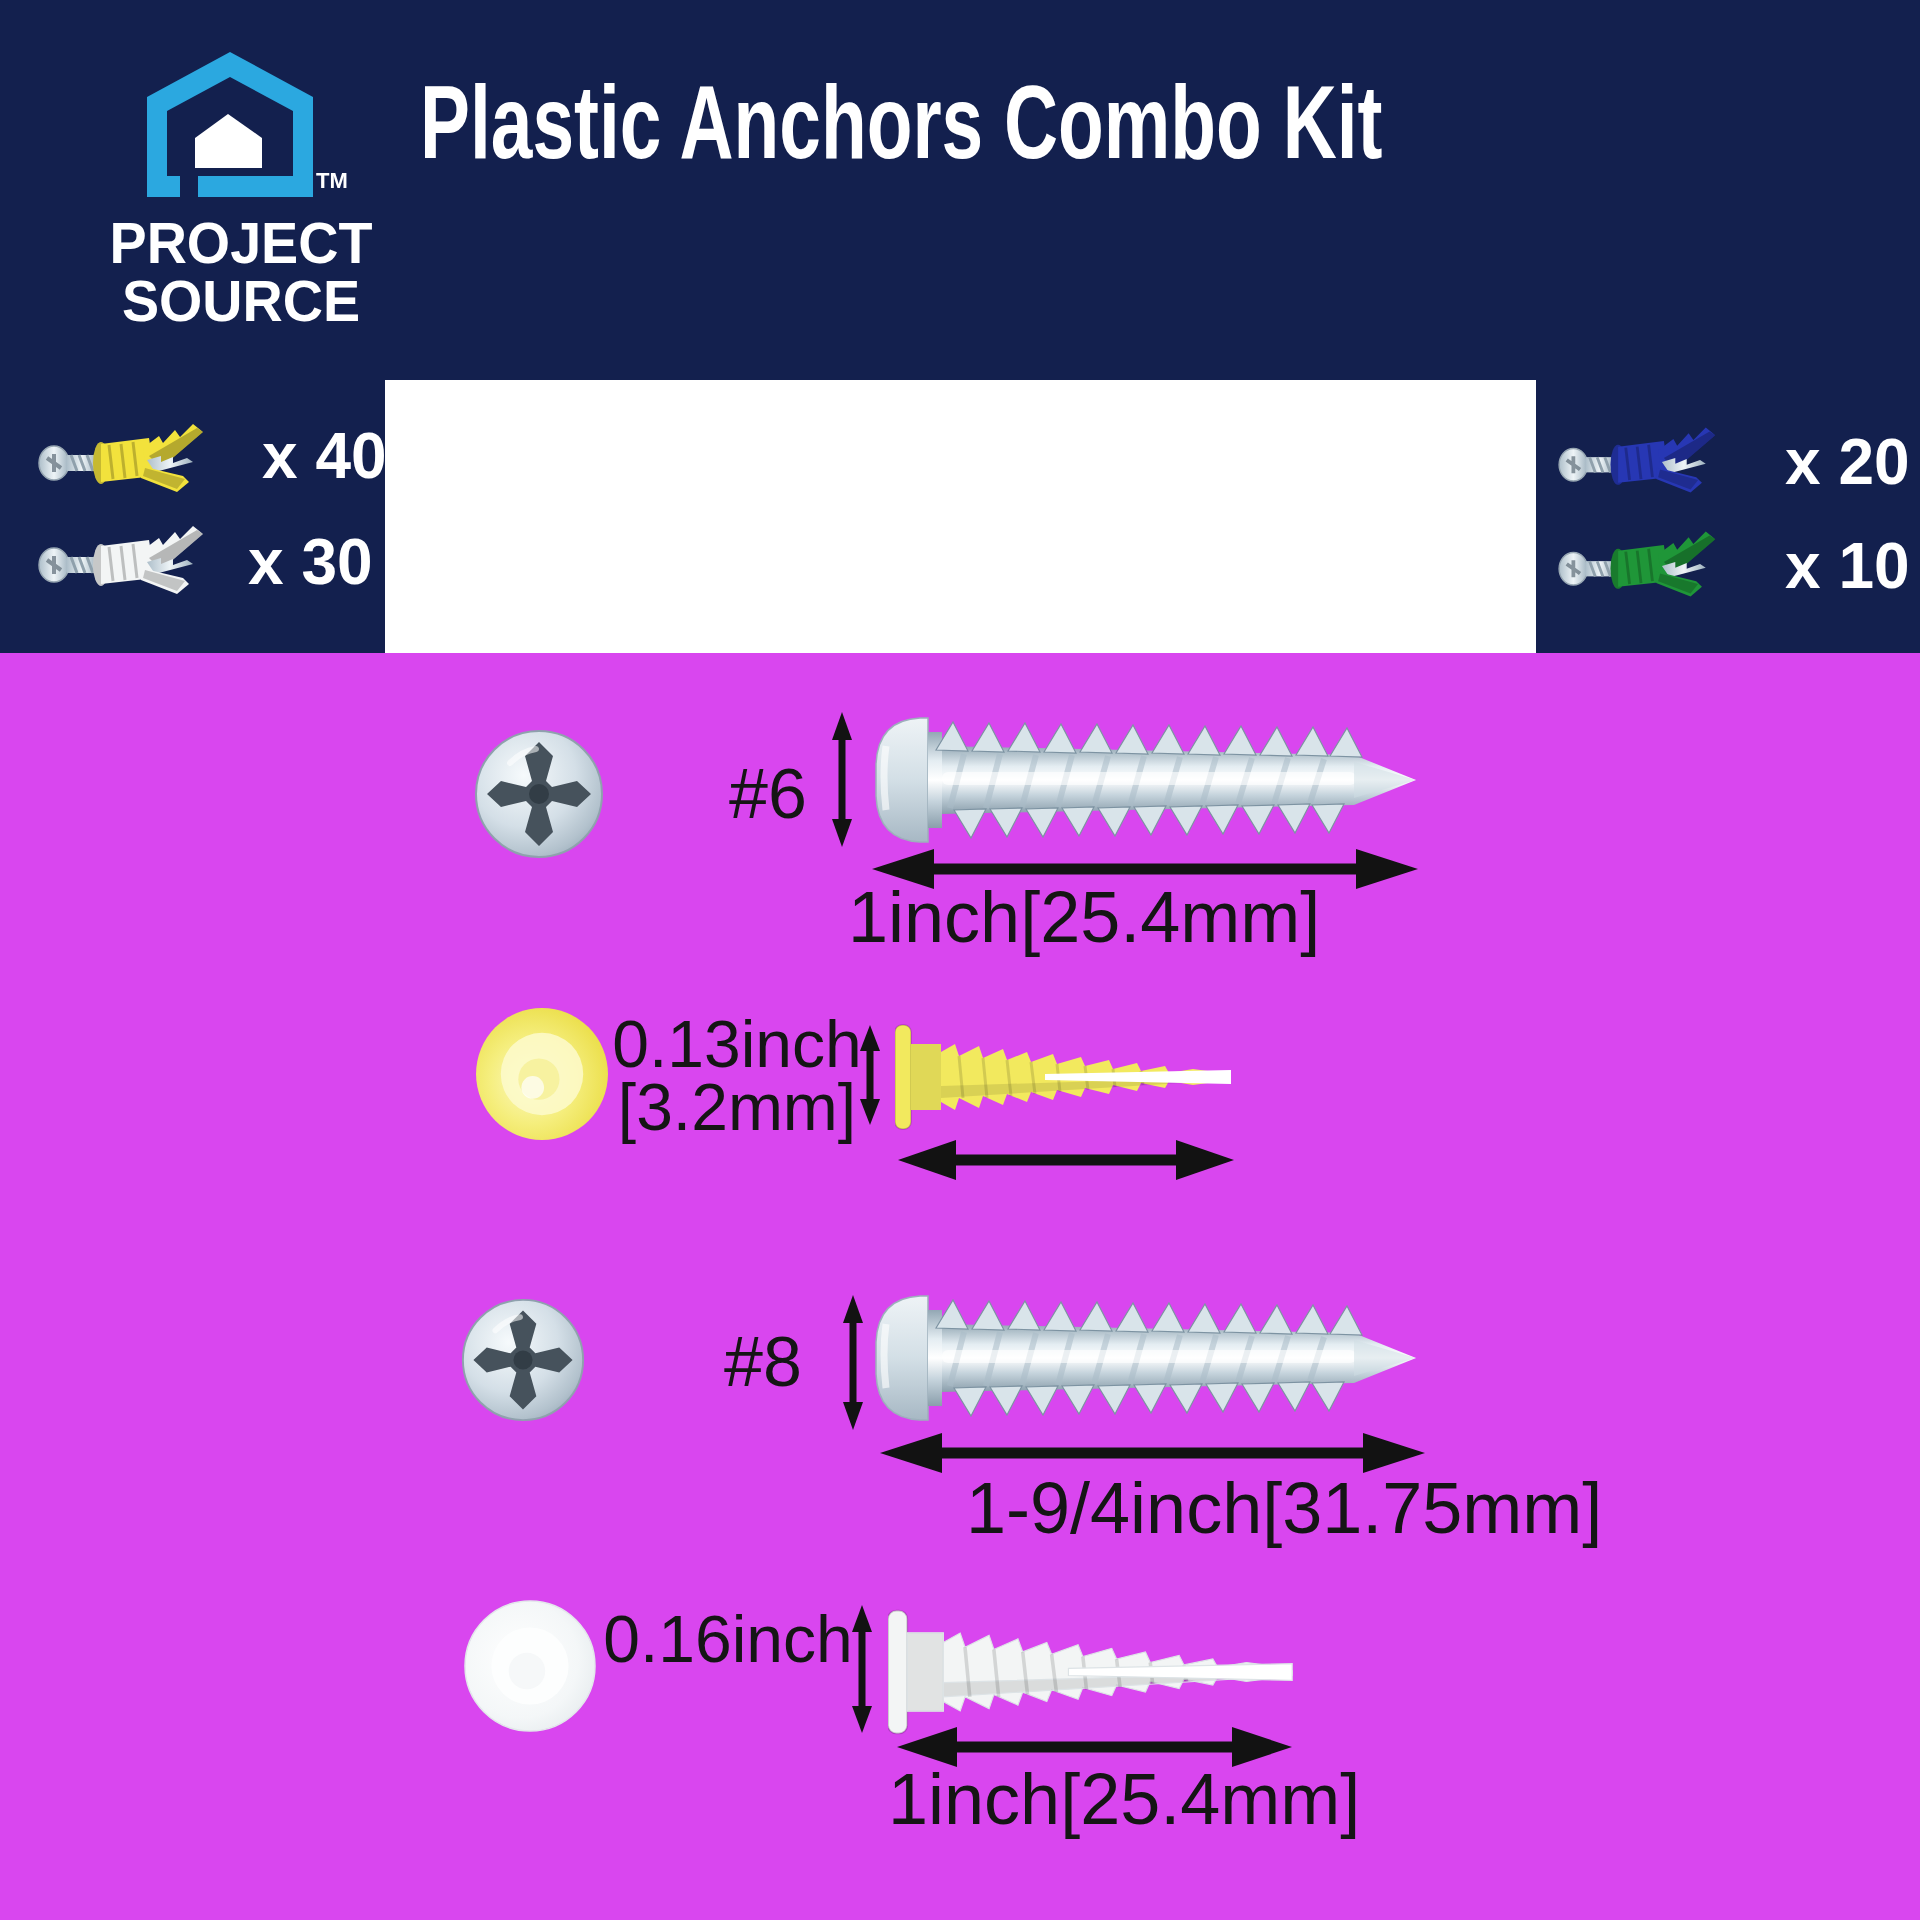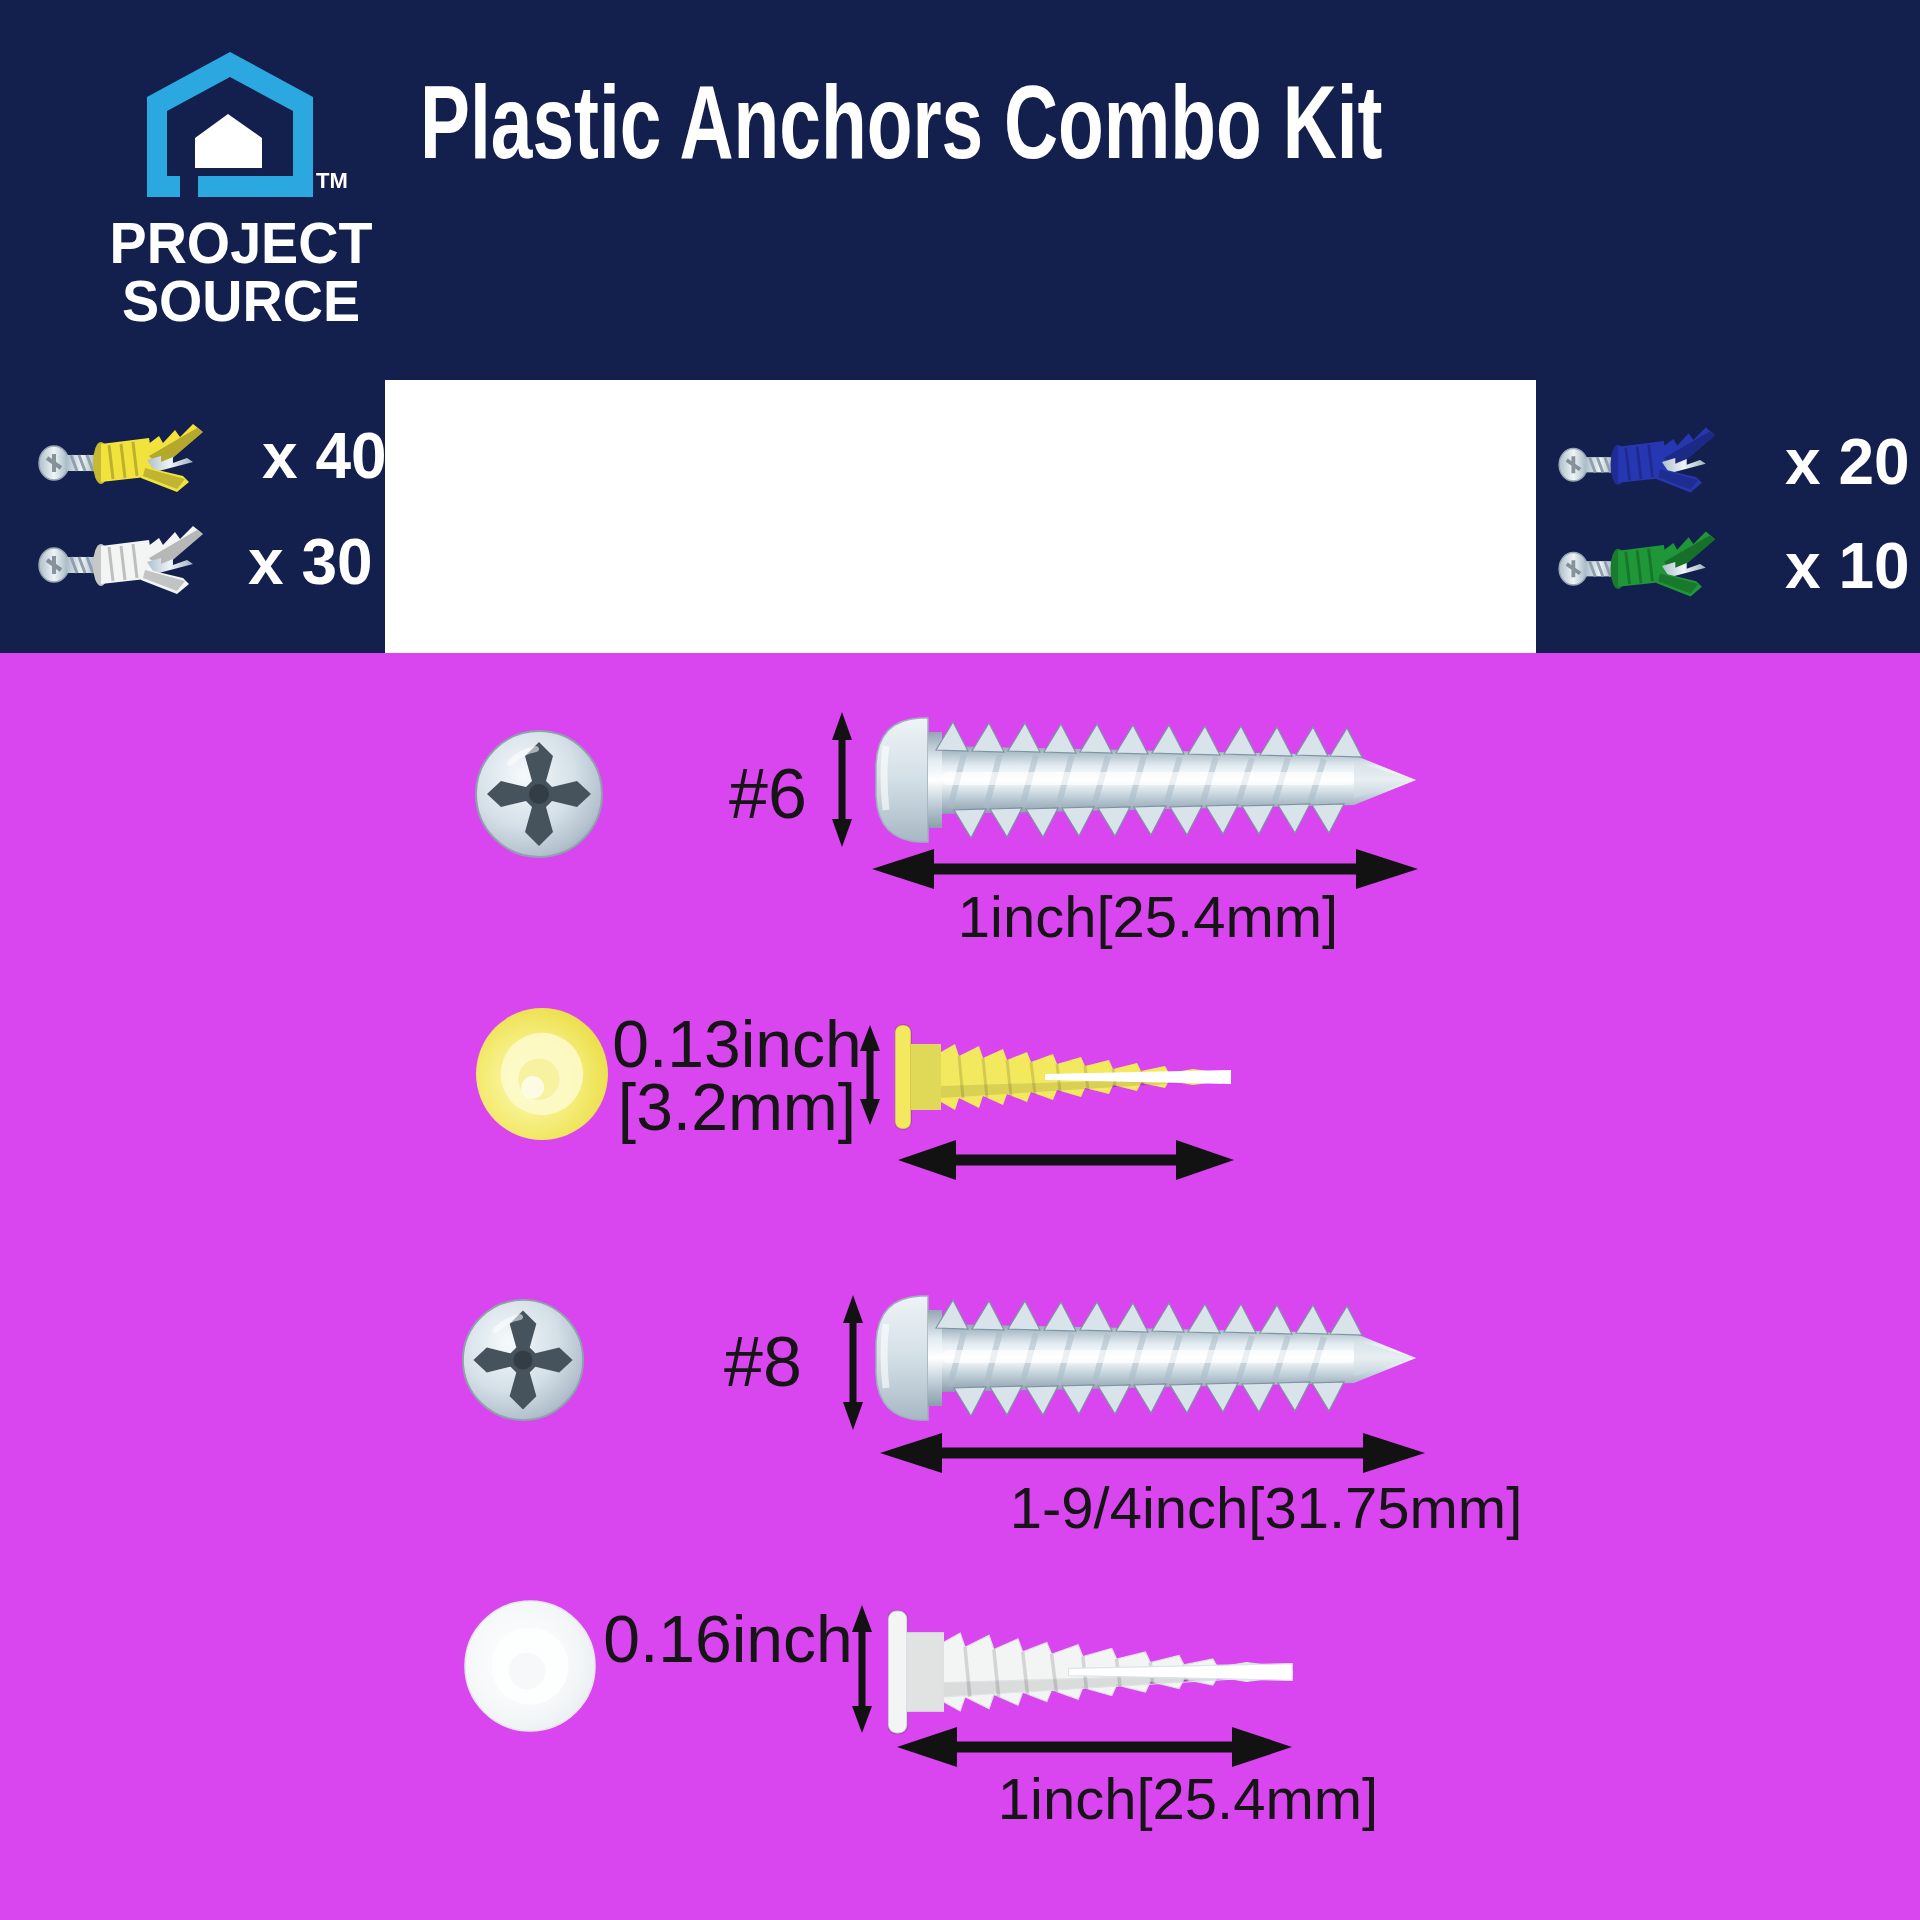--- a/index.html
+++ b/index.html
@@ -12,21 +12,21 @@
   .white-notch{position:absolute;left:385px;top:380px;width:1151px;height:273px;background:#ffffff;}
   .brand-word{position:absolute;left:100px;width:282px;text-align:center;color:#ffffff;
     font-weight:700;font-size:58px;line-height:58px;letter-spacing:0px;transform:scaleX(.96);transform-origin:center;}
   .brand-tm{position:absolute;left:314px;top:168px;color:#ffffff;font-weight:700;font-size:22px;}
   .main-title{position:absolute;left:420px;top:63px;color:#ffffff;font-weight:700;font-size:104px;
     white-space:nowrap;transform:scaleX(.72);transform-origin:left top;}
   
   .count-label{position:absolute;color:#ffffff;font-weight:700;font-size:64px;line-height:64px;white-space:nowrap;margin-left:40px;}
   .callout-svg{position:absolute;}
   
-  .dim-label{position:absolute;font-size:58px;line-height:76px;color:#151515;text-align:center;white-space:nowrap;}
+  .dim-label{position:absolute;font-size:72px;line-height:76px;color:#151515;white-space:nowrap;}
   .dim-label-2l{position:absolute;font-size:66px;line-height:63px;color:#151515;text-align:center;white-space:nowrap;}
   .size-label{position:absolute;font-size:70px;line-height:70px;color:#151515;text-align:center;}
   .abs{position:absolute;}
 </style>
 </head>
 <body>
 
 <div id="canvas">
 
   <svg width="0" height="0" style="position:absolute" aria-hidden="true">

